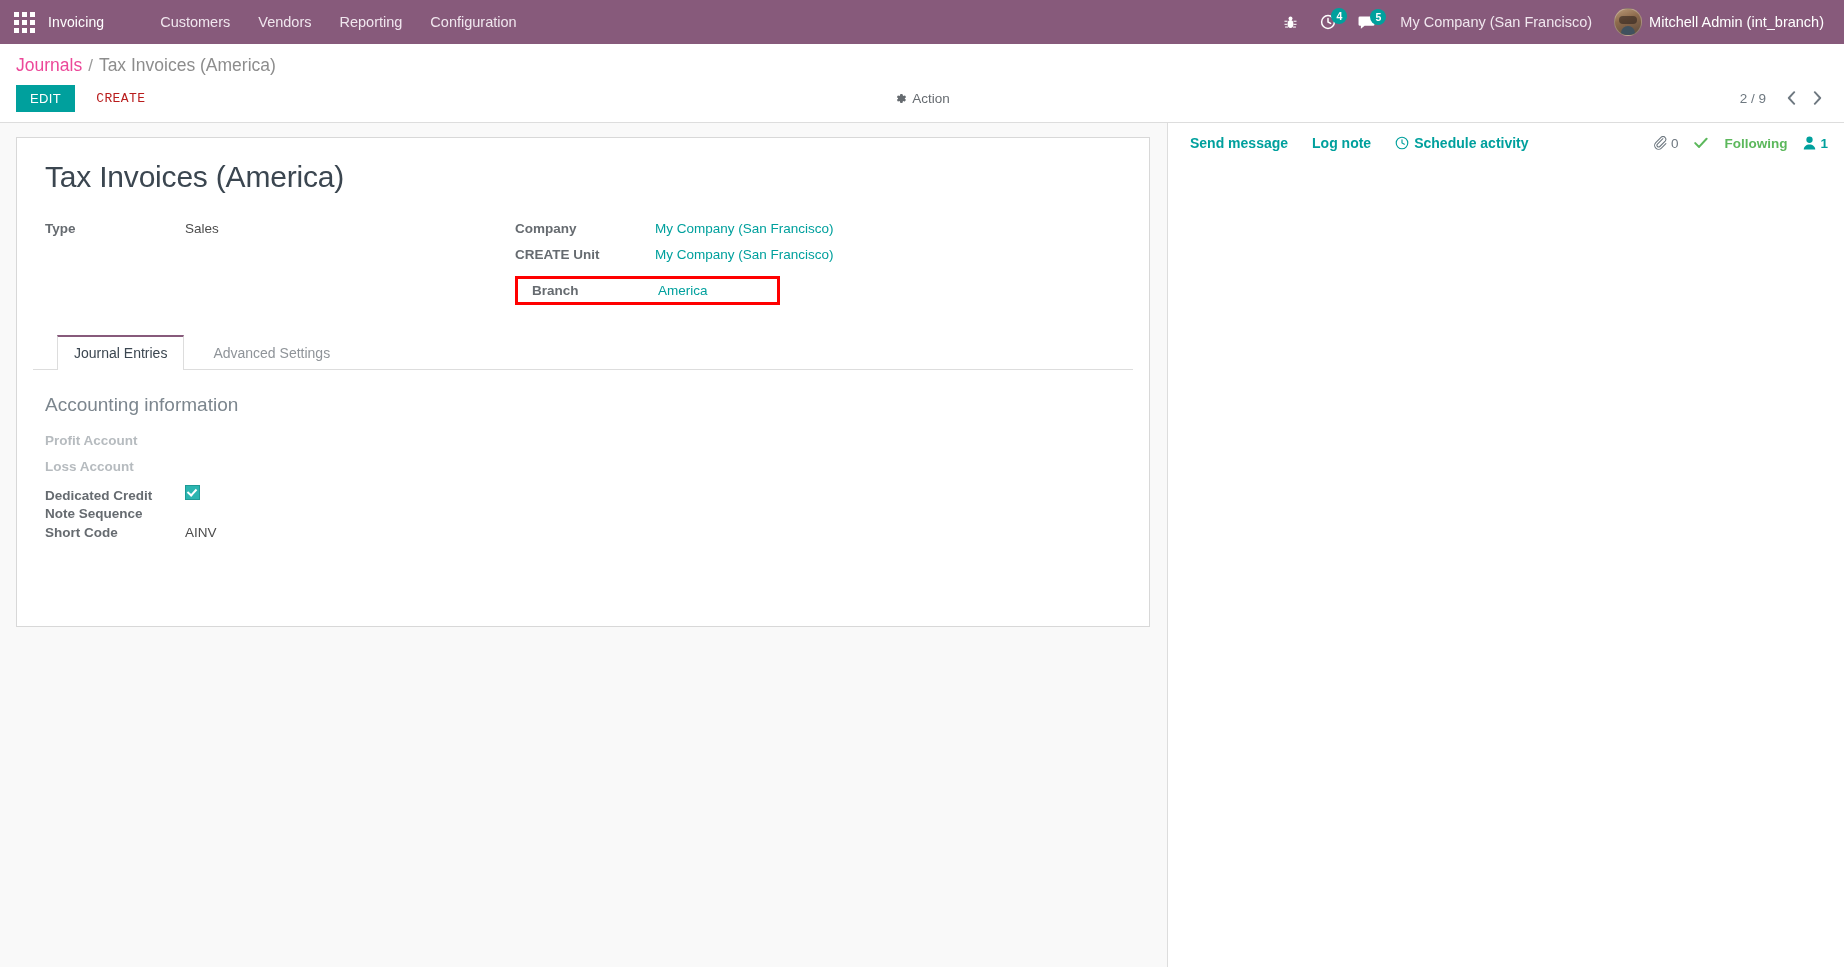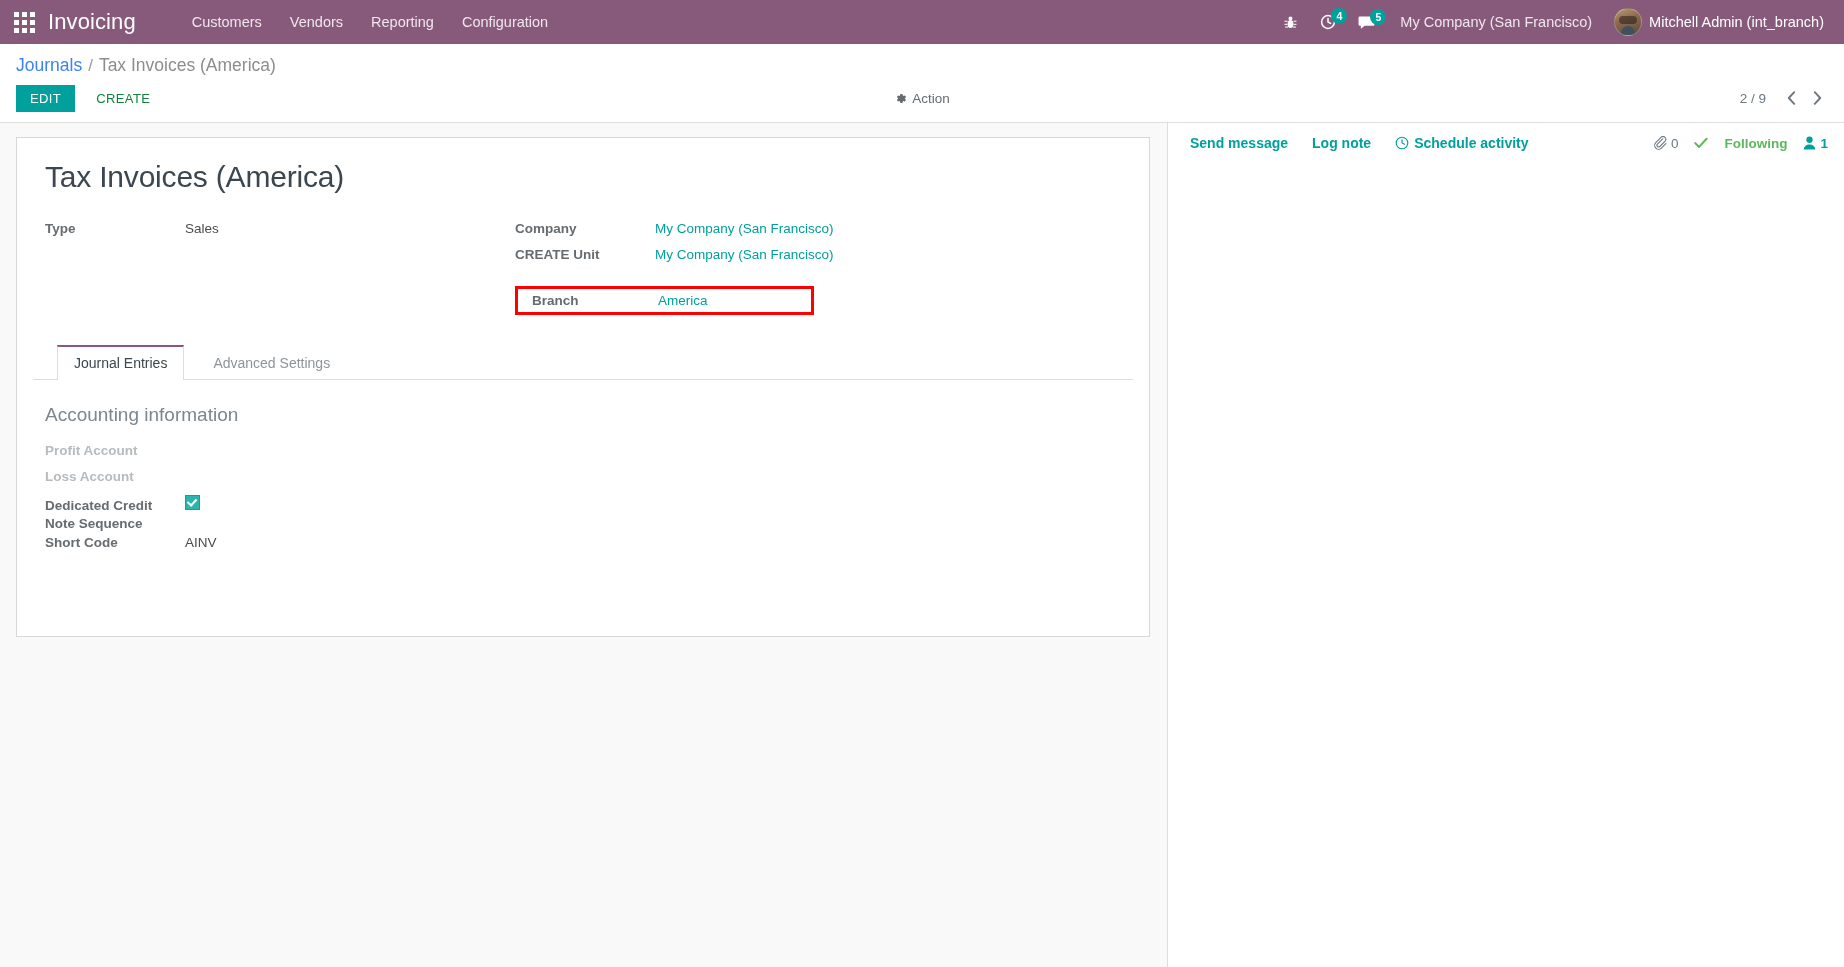--- a/index.html
+++ b/index.html
@@ -39,21 +39,21 @@
     grid-template-rows: repeat(3, 5px);
     gap: 3px;
   }
   .apps-grid i {
     display: block;
     width: 5px;
     height: 5px;
     background: #ffffff;
   }
   .brand {
-    font-size: 22px;
+    font-size: 14px;
     font-weight: 400;
     color: #ffffff;
     margin-right: 42px;
     letter-spacing: 0.1px;
     white-space: nowrap;
   }
   .menu-items {
     display: flex;
     align-items: center;
     gap: 0px;
@@ -149,21 +149,21 @@
     padding: 0;
   }
   .breadcrumb-row {
     padding: 11px 16px 0 16px;
     font-size: 17px;
     display: flex;
     align-items: baseline;
     gap: 6px;
   }
   .bc-link {
-    color: #3b82f6;
+    color: #ec4899;
     cursor: pointer;
     font-size: 17.5px;
   }
   .bc-sep { color: #9b9b9b; font-size: 17px; }
   .bc-current { color: #8d8d8d; font-size: 17.5px; }
 
   .buttons-row {
     display: flex;
     align-items: center;
     padding: 7px 16px 9px 16px;
@@ -176,29 +176,29 @@
     border: none;
     font-size: 13px;
     font-weight: 500;
     letter-spacing: 0.4px;
     padding: 6px 14px;
     cursor: pointer;
     font-family: inherit;
   }
   .btn-create {
     background: transparent;
-    color: #15803d;
+    color: #b91c1c;
     border: none;
     font-size: 13px;
     font-weight: 500;
     letter-spacing: 0.4px;
     padding: 6px 14px;
     margin-left: 7px;
     cursor: pointer;
-    font-family: Liberation Sans, sans-serif;
+    font-family: Liberation Mono, monospace;
   }
   .action-menu {
     position: absolute;
     left: 50%;
     transform: translateX(-50%);
     display: flex;
     align-items: center;
     gap: 5px;
     font-size: 13.5px;
     color: #666b70;
@@ -282,24 +282,24 @@
   }
   .field-value.link {
     color: #00A09D;
     cursor: pointer;
   }
 
   .highlight-box {
     border: 3px solid #ff0000;
     display: flex;
     align-items: center;
-    width: 299px;
+    width: 265px;
     box-sizing: border-box;
     padding: 4px 0 4px 0;
-    margin-top: 14px;
+    margin-top: 4px;
   }
   .highlight-box .field-label { padding-left: 14px; width: 126px; }
 
   
   .notebook {
     margin-top: 30px;
     border-bottom: 1px solid #dddddd;
     display: flex;
     padding-left: 12px;
   }

